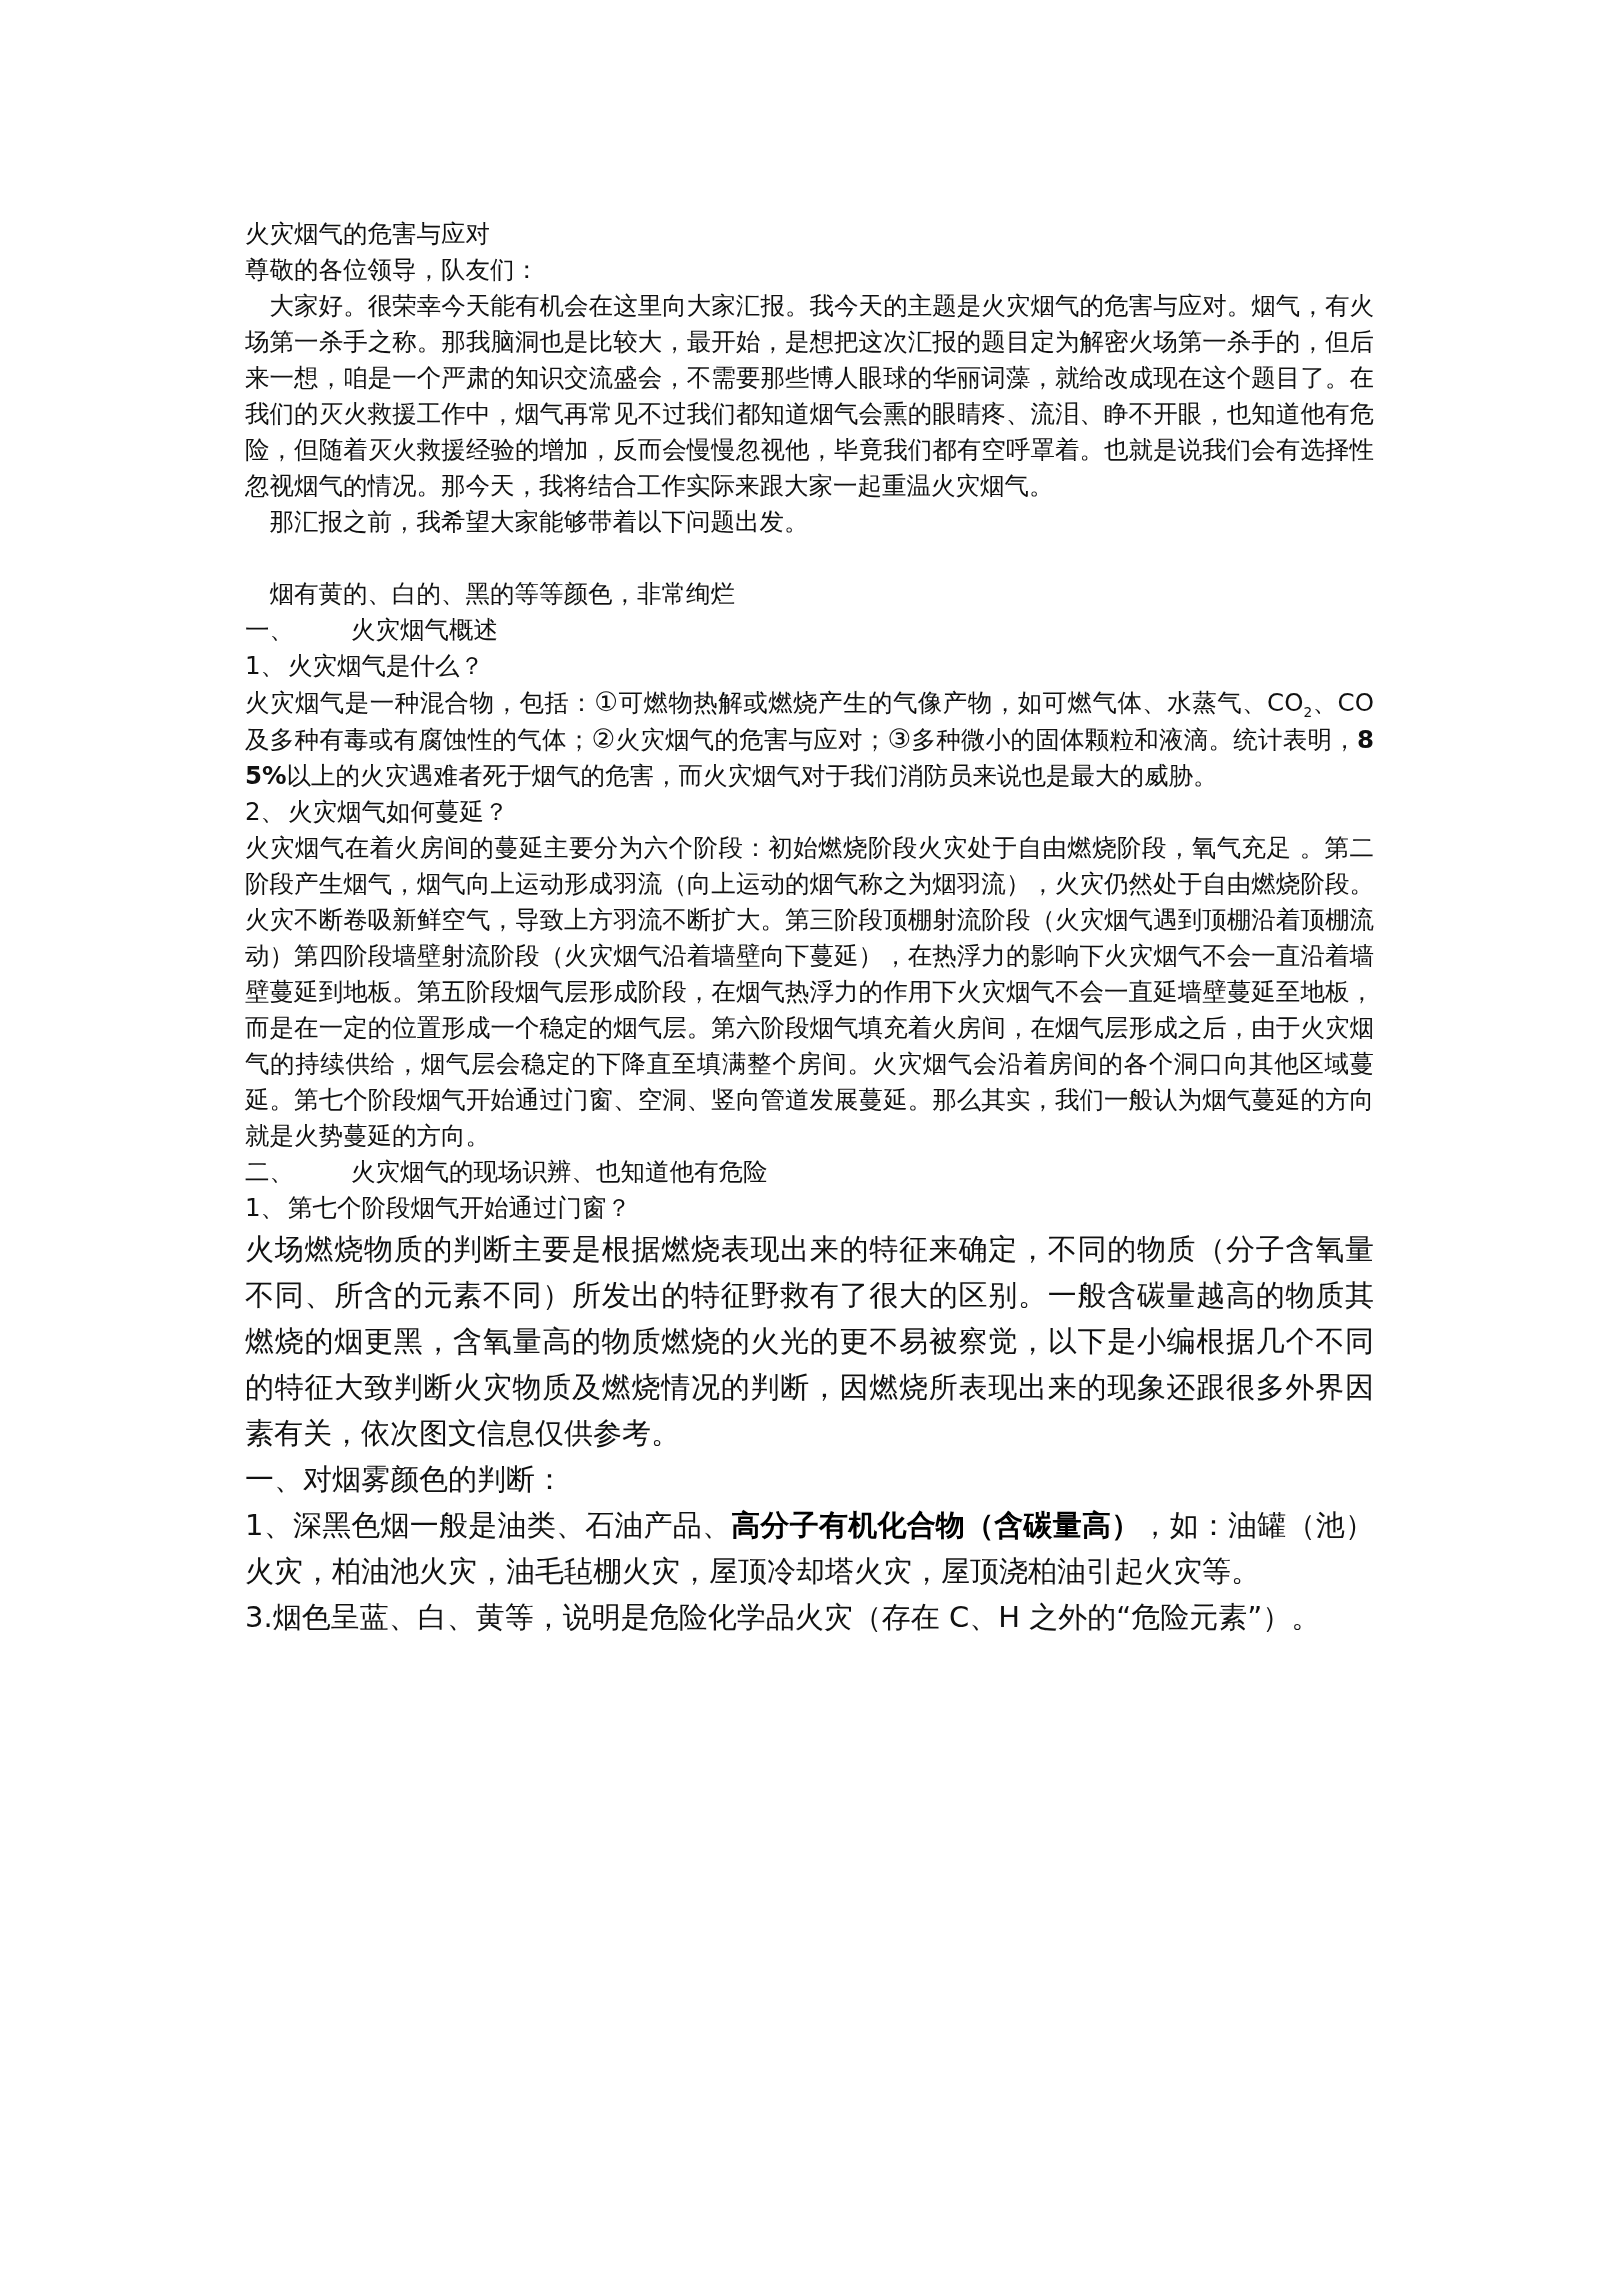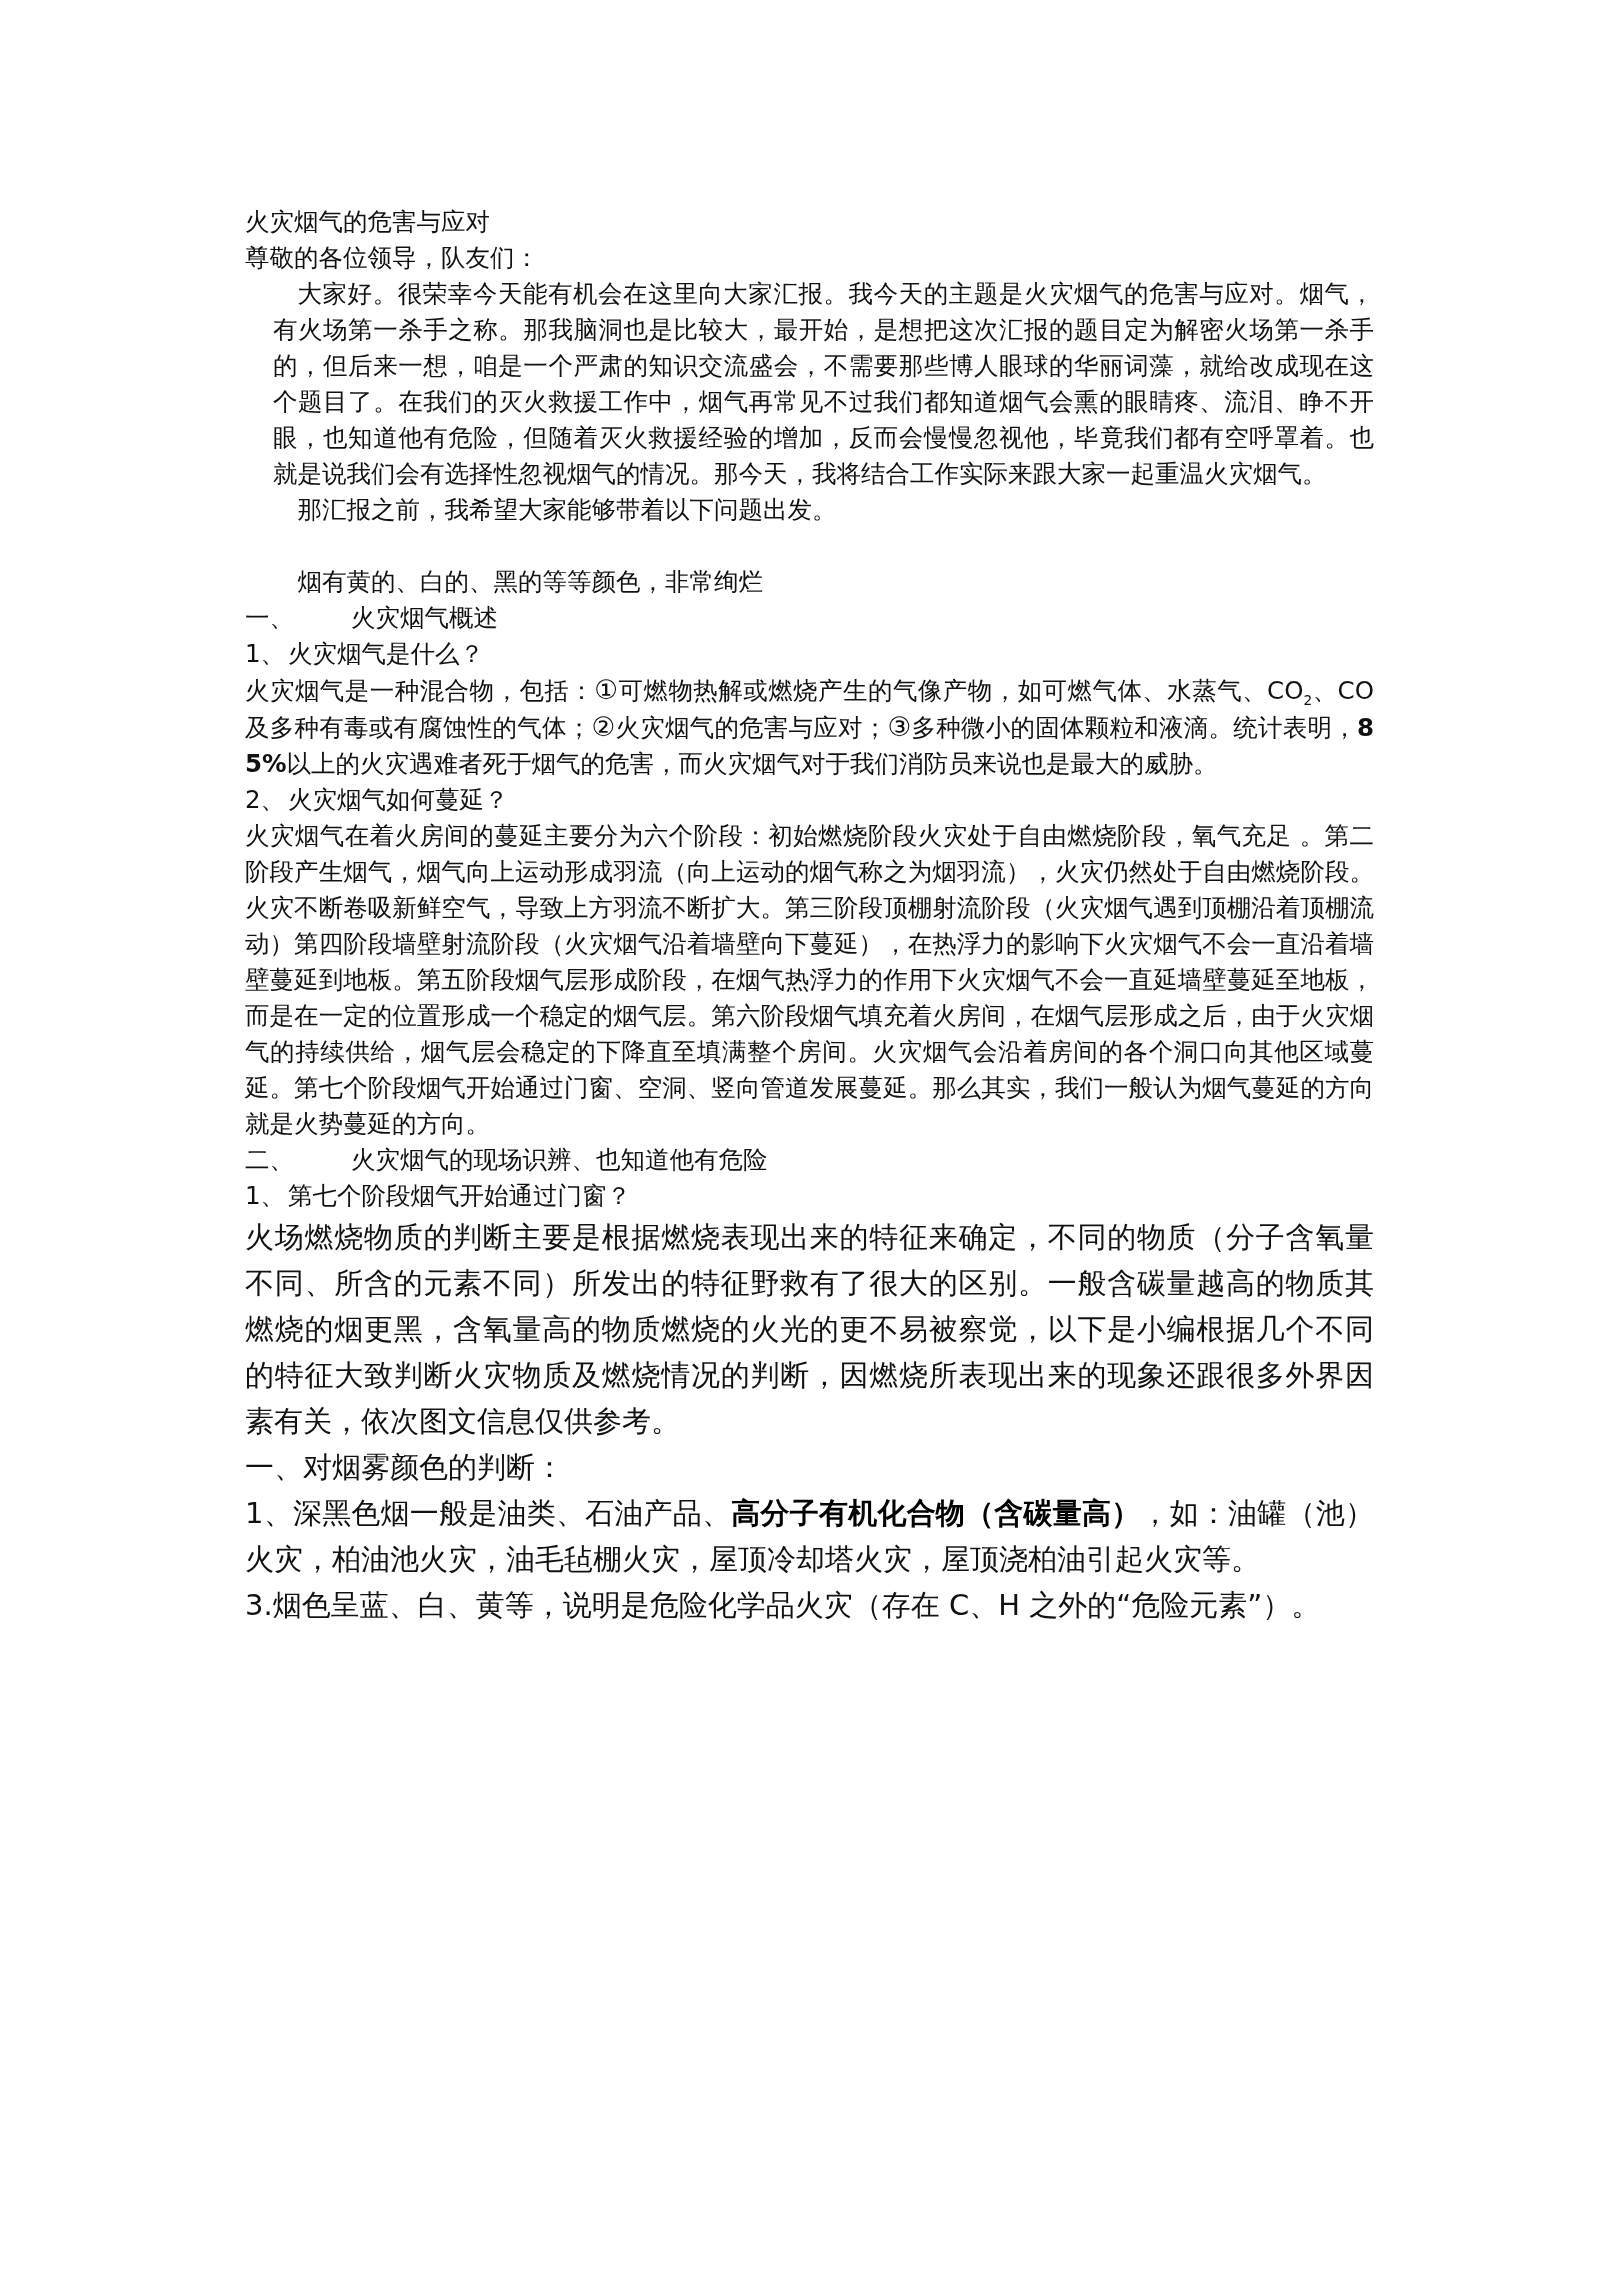--- a/index.html
+++ b/index.html
@@ -11,33 +11,33 @@
       width: 1621px;
       height: 2293px;
       position: relative;
       overflow: hidden;
       font-family: "DejaVu Sans", "Liberation Sans", sans-serif;
       color: #111111;
     }
     .page {
       position: absolute;
       left: 245px;
-      top: 204px;
+      top: 216px;
       width: 1129px;
     }
     .p {
       margin: 0;
       font-size: 24.5px;
       line-height: 36px;
       white-space: normal;
       text-align: justify;
       text-justify: inter-character;
       word-break: break-all;
     }
-    .indent { text-indent: 24.5px; margin-left: 28px; }
+    .indent { text-indent: 24.5px; }
     .blank { height: 36px; }
     .heading-row {
       display: flex;
       font-size: 24.5px;
       line-height: 36px;
     }
     .heading-row .num { width: 106px; }
     .heading-row .num-sm { width: 43px; }
     .large {
       font-size: 29px;

